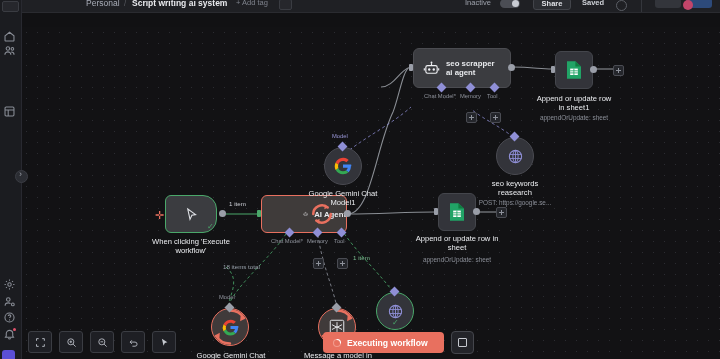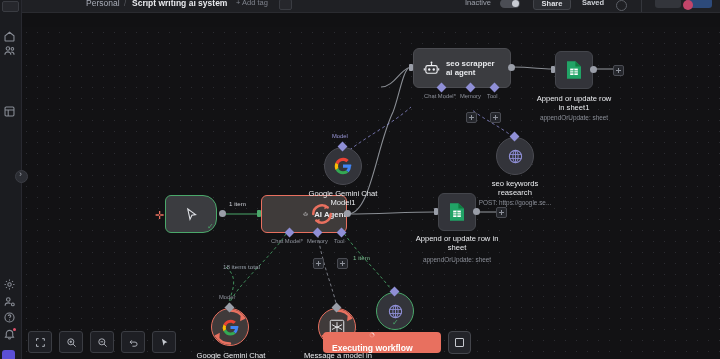--- a/index.html
+++ b/index.html
@@ -101,21 +101,21 @@
 
   
   #btoolbar{position:absolute;left:28px;top:331px;width:152px;height:24px;display:flex;gap:7px;z-index:30;}
   .tbtn{width:22px;height:20px;border:1px solid #3b3d43;border-radius:3px;background:#1e1f24;
         display:flex;align-items:center;justify-content:center;}
   .tbtn svg{width:11px;height:11px;display:block;}
 
   
   #execwrap{position:absolute;left:323px;top:332px;height:21px;display:flex;align-items:center;gap:7px;z-index:35;}
   #execbtn{height:21px;border-radius:4px;background:#e8705f;display:flex;align-items:center;
-           gap:5px;padding:0 28px 0 9px;flex-direction:column;}
+           gap:5px;padding:0 16px 0 9px;}
   #execbtn .lbl{font-size:8.6px;color:#ffffff;font-weight:bold;white-space:nowrap;}
   #stopbtn{width:21px;height:21px;border:1px solid #44464c;border-radius:4px;background:#232429;
            display:flex;align-items:center;justify-content:center;}
   #stopbtn .sq{width:7px;height:7px;border:1.2px solid #c6c9cf;border-radius:1px;}
 
   @keyframes spin{from{transform:rotate(0)}to{transform:rotate(360deg)}}
   .rot{animation:spin 1.4s linear infinite;transform-origin:50% 50%;}
 </style>
 </head>
 <body>
@@ -229,20 +229,21 @@
     <div class="rectnode" style="left:144px;top:168px;width:52px;height:38px;
          border-radius:6px 14px 14px 6px;border-color:#4aa86a;">
       <svg class="svgicon" style="margin:0 auto;" width="15" height="15" viewBox="0 0 16 16">
         <path d="M4 2.2 12.4 8.1 8.4 8.9 6.4 13.2z" fill="none" stroke="#dfe1e6" stroke-width="1.15"></path>
       </svg>
     </div>
     <div class="tick" style="left:186px;top:196px;">✓</div>
     <div class="pout" style="left:198px;top:183px;"></div>
     <div class="pin green" style="left:236px;top:183px;"></div>
     <div class="itemlabel" style="left:208px;top:173px;">1 item</div>
+    <div class="nodetitle" style="left:120px;top:210px;width:100px;">When clicking 'Execute workflow'</div>
     <div class="itemlabel" style="left:202px;top:236px;color:#9aa3ad;">18 items total</div>
     <div style="position:absolute;left:134px;top:182px;font-size:11px;color:#e8705f;">✛</div>
 
     <div class="rectnode exec" style="left:240px;top:168px;width:86px;height:38px;">
       <svg class="svgicon" style="margin-left:9px;" width="16" height="16" viewBox="0 0 18 18">
         <rect x="3" y="6" width="12" height="8" rx="1.8" fill="none" stroke="#f0f1f4" stroke-width="1.2"></rect>
         <circle cx="6.6" cy="10" r="1.25" fill="#f0f1f4"></circle>
           <circle cx="11.4" cy="10" r="1.25" fill="#f0f1f4"></circle>
         <path d="M9 6V3.4" stroke="#f0f1f4" stroke-width="1.2"></path>
           <circle cx="9" cy="2.6" r="1" fill="#f0f1f4"></circle>

